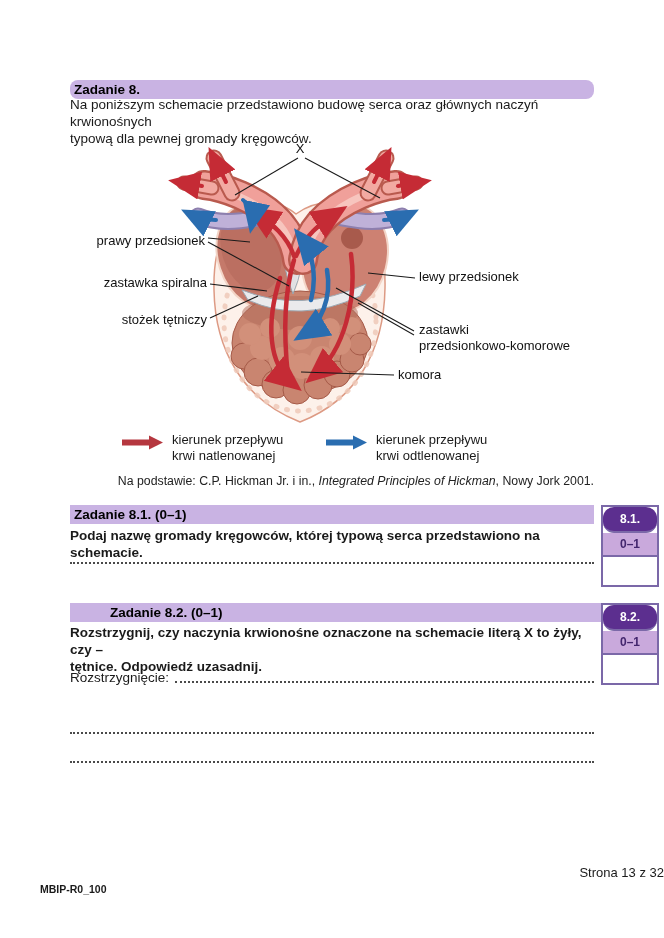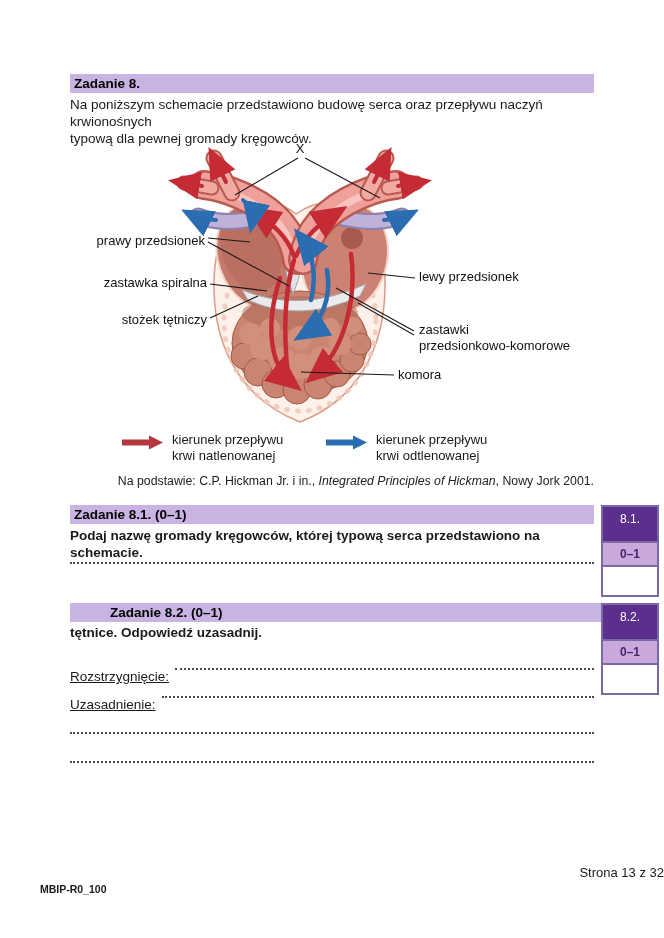--- a/index.html
+++ b/index.html
@@ -9,47 +9,47 @@
     font-size:13.5px;line-height:17px;
   }
   .abs{position:absolute;}
   .task-bar{
     left:70px;width:516px;background:#c9b3e3;color:#000;
     font-weight:bold;padding:2px 4px;height:15px;line-height:15px;font-size:13.5px;
   }
   .body-text{left:70px;width:524px;}
   .bold{font-weight:bold;}
   .dots-line{border-bottom:2px dotted #4a4a4a;}
-  .answer-row{left:70px;width:524px;display:flex;align-items:flex-start;text-decoration:underline;}
+  .answer-row{left:70px;width:524px;display:flex;align-items:flex-end;}
   .answer-row .lbl{white-space:nowrap;padding-right:6px;}
   .answer-row .dots{flex:1;border-bottom:2px dotted #4a4a4a;margin-bottom:3px;}
   .legend-item{display:flex;align-items:flex-start;gap:8px;}
   .legend-text{font-size:13px;line-height:16px;}
   .source-line{left:70px;width:524px;text-align:right;font-size:12.3px;color:#222;}
   .score-box{
     left:601px;width:54px;border:2px solid #7b68a8;background:#fff;
     font-size:12px;text-align:center;
   }
-  .sb-head{background:#5c2f8f;color:#fff;font-weight:normal;padding:4px 0 13px;border-bottom:2px solid #7b68a8;}
+  .sb-head{background:#5c2f8f;color:#fff;font-weight:bold;padding:4px 0 3px;border-bottom:2px solid #7b68a8;border-radius:11px;}
   .sb-range{background:#c9a9dc;color:#43266e;font-weight:bold;padding:3px 0 2px;border-bottom:2px solid #7b68a8;}
   .sb-empty{height:28px;background:#fff;}
   .footer-page{left:0;width:664px;text-align:right;font-size:13px;}
   .footer-code{left:40px;font-size:10.5px;font-weight:bold;}
   svg text{font-family:"Liberation Sans","DejaVu Sans",sans-serif;font-size:13px;fill:#111;}
 </style>
 </head>
 <body>
 
 <div class="page">
 
-  <div class="abs task-bar" style="top:74px;">
+  <div class="abs task-bar" style="top:80px;border-radius:8px;">
     <span>Zadanie 8.</span>
   </div>
   <div class="abs body-text" style="top:96px;">
-    <div>Na poniższym schemacie przedstawiono budowę serca oraz przepływu naczyń krwionośnych</div>
+    <div>Na poniższym schemacie przedstawiono budowę serca oraz głównych naczyń krwionośnych</div>
     <div>typową dla pewnej gromady kręgowców.</div>
   </div>
 
   <svg class="abs" style="left:0;top:138px;" width="664" height="292" viewBox="0 0 664 292">
     <defs>
       <marker id="mr" markerWidth="9" markerHeight="9" refX="5.5" refY="3.5" orient="auto">
         <path d="M0,0 L8,3.5 L0,7 Z" fill="#c52b35"></path>
       </marker>
       <marker id="mb" markerWidth="9" markerHeight="9" refX="5.5" refY="3.5" orient="auto">
         <path d="M0,0 L8,3.5 L0,7 Z" fill="#2a6db0"></path>
@@ -196,28 +196,25 @@
   <div class="abs score-box" style="top:505px;">
     <div class="sb-head">8.1.</div>
     <div class="sb-range">0–1</div>
     <div class="sb-empty"></div>
   </div>
 
   <div class="abs task-bar" style="top:603px;padding-left:40px;">
     <span>Zadanie 8.2. (0–1)</span>
   </div>
   <div class="abs body-text bold" style="top:624px;">
+    <div>Rozstrzygnij, czy naczynia krwionośne oznaczone na schemacie literą X to żyły, czy –</div>
     <div>tętnice. Odpowiedź uzasadnij.</div>
   </div>
   <div class="abs answer-row" style="top:668px;height:18px;">
     <span class="lbl">Rozstrzygnięcie:</span>
-    <span class="dots"></span>
-  </div>
-  <div class="abs answer-row" style="top:696px;height:18px;">
-    <span class="lbl">Uzasadnienie:</span>
     <span class="dots"></span>
   </div>
   <div class="abs dots-line" style="left:70px;top:722px;width:524px;height:10px;"></div>
   <div class="abs dots-line" style="left:70px;top:751px;width:524px;height:10px;"></div>
 
   <div class="abs score-box" style="top:603px;">
     <div class="sb-head">8.2.</div>
     <div class="sb-range">0–1</div>
     <div class="sb-empty"></div>
   </div>

